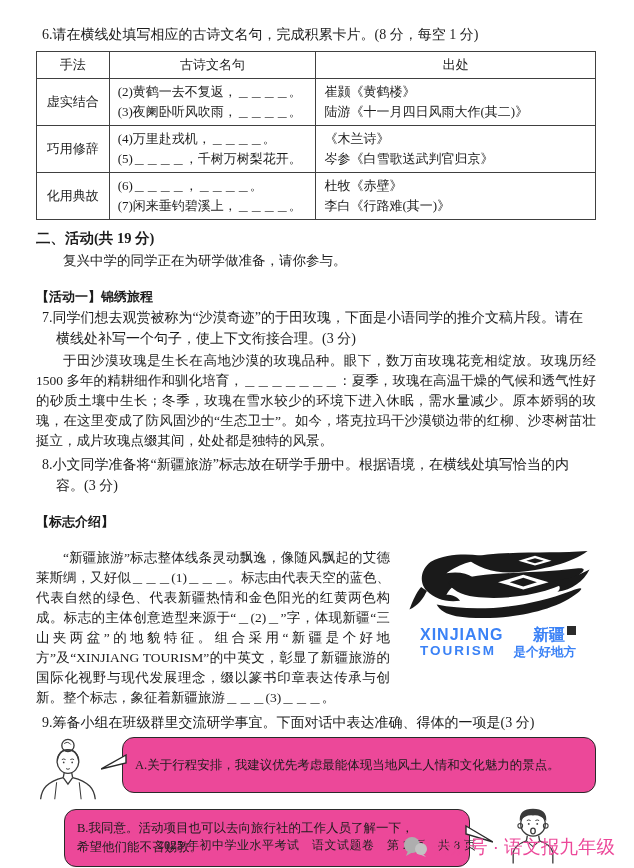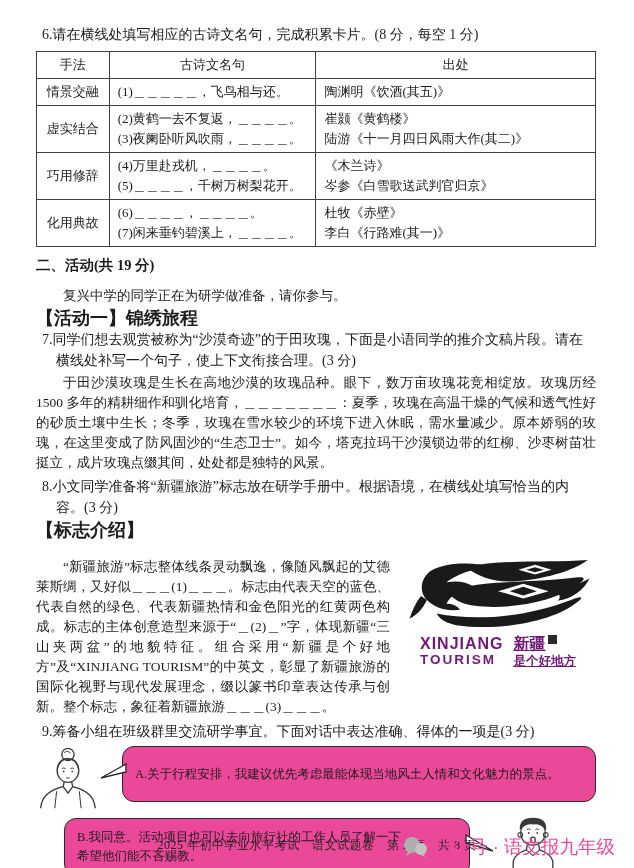--- a/index.html
+++ b/index.html
@@ -11,33 +11,33 @@
   .qtitle{font-size:14px;line-height:21px;margin-left:6px;}
   .hang{padding-left:14px;text-indent:-14px;}
   
   table.card{width:100%;border-collapse:collapse;margin-top:6px;font-size:13px;table-layout:fixed;}
   table.card th,table.card td{border:1px solid #404040;padding:3px 8px;line-height:20px;vertical-align:middle;}
   table.card th{font-weight:normal;text-align:center;height:20px;}
   td.tech{text-align:center;}
   td.lines div,td.src div{white-space:nowrap;overflow:hidden;}
   
   .sec-head{font-weight:bold;font-size:14.5px;margin-top:8px;line-height:21px;}
-  .lead{font-size:13.5px;line-height:20px;text-indent:2em;margin-top:10px;}
-  .act-label{font-weight:bold;font-size:18px;line-height:21px;margin-top:2px;}
+  .lead{font-size:13.5px;line-height:20px;text-indent:2em;margin-top:2px;}
+  .act-label{font-weight:bold;font-size:13px;line-height:21px;margin-top:15px;}
   .passage{font-size:13.5px;line-height:20px;text-indent:2em;margin-top:2px;text-align:justify;}
   .q8wrap{margin-top:2px;}
   
   .logo-box{float:right;width:196px;height:118px;margin:2px 0 4px 10px;text-align:center;}
   .logo-box svg.swoosh{display:block;margin:0 auto;}
   .logo-words{display:flex;justify-content:center;align-items:center;gap:10px;margin-top:2px;
-    font-family:"Liberation Sans","DejaVu Sans",sans-serif;color:#701a75;}
+    font-family:"Liberation Sans","DejaVu Sans",sans-serif;color:#3b82f6;}
   .logo-en{text-align:left;font-weight:bold;line-height:1.05;}
   .logo-en .l1{font-size:16px;letter-spacing:1px;}
   .logo-en .l2{font-size:13.5px;letter-spacing:2px;}
-  .logo-cnbox{text-align:left;line-height:1.1;text-decoration:underline;}
+  .logo-cnbox{text-align:right;line-height:1.1;}
   .logo-cn{font-weight:bold;font-size:16px;}
   .seal{display:inline-block;width:9px;height:9px;background:#2b2b2b;vertical-align:top;margin-left:2px;}
   .logo-slogan{font-weight:bold;font-size:12.5px;margin-top:2px;}
   
   .dialog-row{display:flex;align-items:flex-start;margin-top:4px;}
   .bubble{position:relative;border:1.5px solid #2a2a2a;border-radius:12px;background:#ec4899;
     font-size:12.5px;line-height:19px;padding:9px 12px;}
   .bubble .txt{white-space:pre-line;}
   .row-a .bubble{margin-left:24px;flex:1;min-height:36px;display:flex;align-items:center;}
   .row-b{margin-top:6px;}
@@ -67,29 +67,20 @@
         <col style="width:50%">
       </colgroup>
     <thead>
       <tr>
         <th>手法</th>
         <th>古诗文名句</th>
         <th>出处</th>
       </tr>
     </thead>
     <tbody>
-      <tr>
-        <td class="tech">情景交融</td>
-        <td class="lines">
-          <div>(1)＿＿＿＿＿，飞鸟相与还。</div>
-        </td>
-        <td class="src">
-          <div>陶渊明《饮酒(其五)》</div>
-        </td>
-      </tr>
       <tr>
         <td class="tech">虚实结合</td>
         <td class="lines">
           <div>(2)黄鹤一去不复返，＿＿＿＿。</div>
           <div>(3)夜阑卧听风吹雨，＿＿＿＿。</div>
         </td>
         <td class="src">
           <div>崔颢《黄鹤楼》</div>
           <div>陆游《十一月四日风雨大作(其二)》</div>
         </td>

